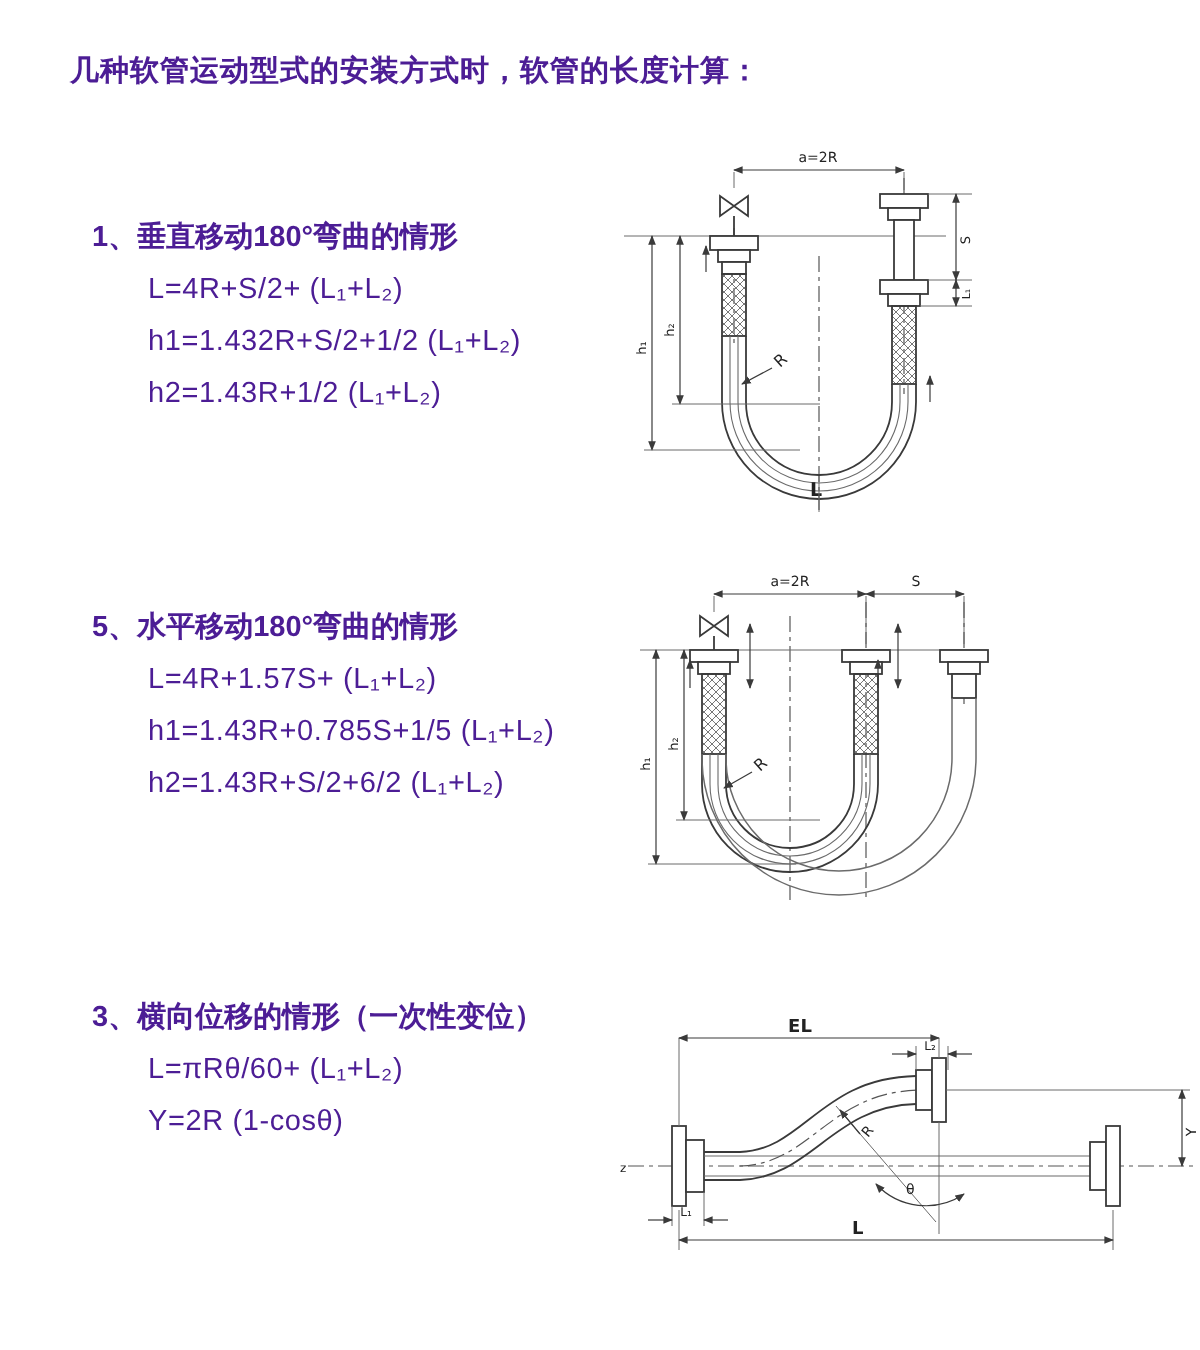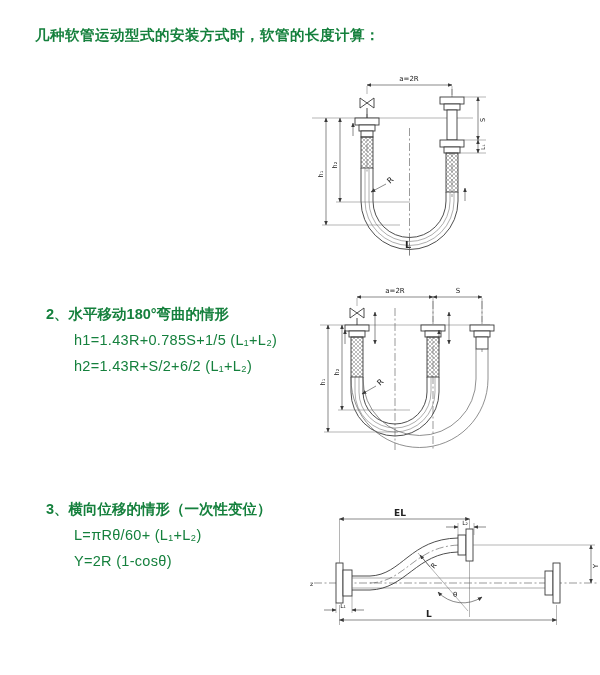--- a/index.html
+++ b/index.html
@@ -1,18 +1,18 @@
 <!DOCTYPE html>
 <html><head>
 <meta charset="utf-8">
 <style>
   html,body{margin:0;padding:0;background:#ffffff;}
   .page{
     position:relative;width:600px;height:675px;background:#ffffff;overflow:hidden;
-    font-family:"Liberation Sans","DejaVu Sans",sans-serif;color:#15803d;
+    font-family:"Liberation Sans","DejaVu Sans",sans-serif;color:#4c1d95;
   }
   .doc-title{
     position:absolute;left:35px;top:26px;font-size:14.5px;font-weight:600;
     letter-spacing:0.5px;white-space:nowrap;
   }
   .section{position:absolute;left:46px;}
   .section-heading{font-size:14.5px;font-weight:600;line-height:18px;margin:0 0 8px 0;white-space:nowrap;}
   .formula{font-size:14.5px;line-height:18px;margin:0 0 8px 0;padding-left:28px;white-space:nowrap;letter-spacing:0.3px;}
   .diagram{position:absolute;}
   svg{display:block;}
@@ -36,20 +36,26 @@
         <path d="M0,4 l4,-4 M-1,1 l2,-2 M3,5 l2,-2 M0,0 l4,4 M-1,3 l2,2 M3,-1 l2,2" stroke="#777" stroke-width="0.5"></path>
       </pattern>
       <marker id="arr" viewBox="0 0 10 10" refX="9" refY="5" markerWidth="8" markerHeight="8" orient="auto-start-reverse">
         <path d="M0,1 L10,5 L0,9 z" fill="#3a3a3a"></path>
       </marker>
     </defs>
   </svg>
 
   <div class="doc-title">几种软管运动型式的安装方式时，软管的长度计算：</div>
 
+  <div class="section" style="top:110px">
+    <p class="section-heading">1、垂直移动180°弯曲的情形</p>
+    <p class="formula">L=4R+S/2+ (L₁+L₂)</p>
+    <p class="formula">h1=1.432R+S/2+1/2 (L₁+L₂)</p>
+    <p class="formula">h2=1.43R+1/2 (L₁+L₂)</p>
+  </div>
 
   <div class="diagram" style="left:310px;top:70px">
     <svg width="285" height="190" viewBox="0 0 285 190">
 
       <path class="dd" d="M99.5,58 V185"></path>
       <path class="dd" d="M142,19 V127"></path>
       <path class="dd" d="M57,44 V104"></path>
 
       <line class="ext" x1="2" y1="48" x2="163" y2="48"></line>
 
@@ -116,21 +122,22 @@
         <line class="dim" x1="76" y1="114" x2="61" y2="122" marker-end="url(#arr)"></line>
         <text x="80" y="114" font-size="8" transform="rotate(-42 80 114)">R</text>
       </g>
 
       <text x="95" y="178" font-size="9.5" font-weight="bold">L</text>
       <line class="ext" x1="99.5" y1="168" x2="99.5" y2="186"></line>
     </svg>
   </div>
 
   <div class="section" style="top:305px">
-    <p class="section-heading">2、水平移动180°弯曲的情形</p>
+    <p class="section-heading">5、水平移动180°弯曲的情形</p>
+    <p class="formula">L=4R+1.57S+ (L₁+L₂)</p>
     <p class="formula">h1=1.43R+0.785S+1/5 (L₁+L₂)</p>
     <p class="formula">h2=1.43R+S/2+6/2 (L₁+L₂)</p>
   </div>
 
   <div class="diagram" style="left:318px;top:282px">
     <svg width="270" height="180" viewBox="0 0 270 180">
 
       <path class="dd" d="M77,26 V168"></path>
       <path class="dd" d="M115,19 V168"></path>
       <path class="dd" d="M164,19 V70"></path>

